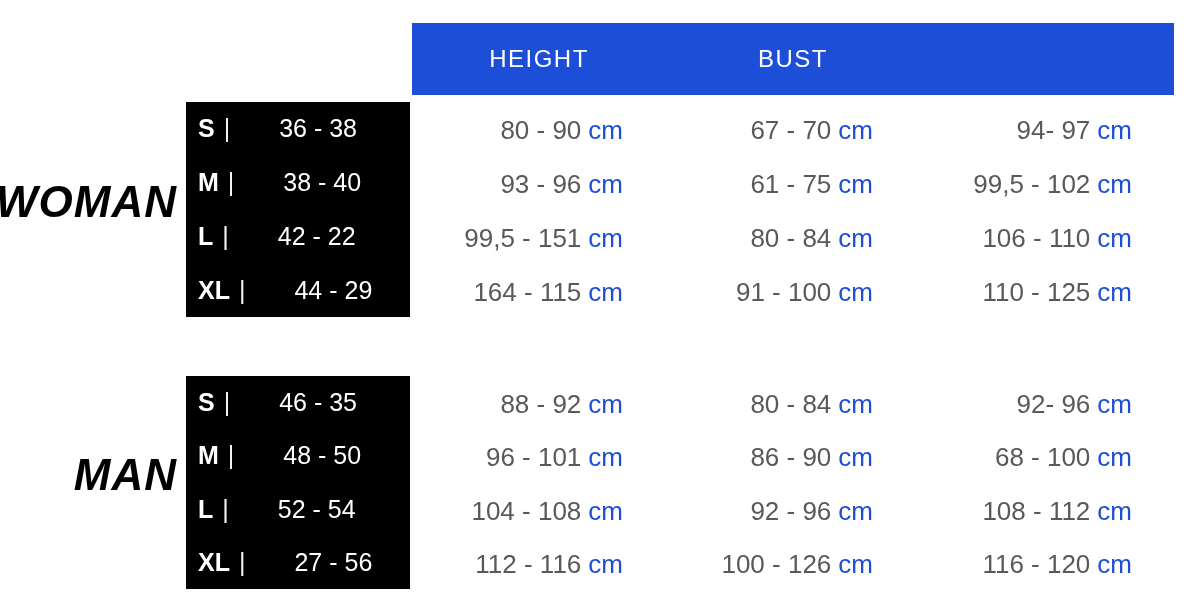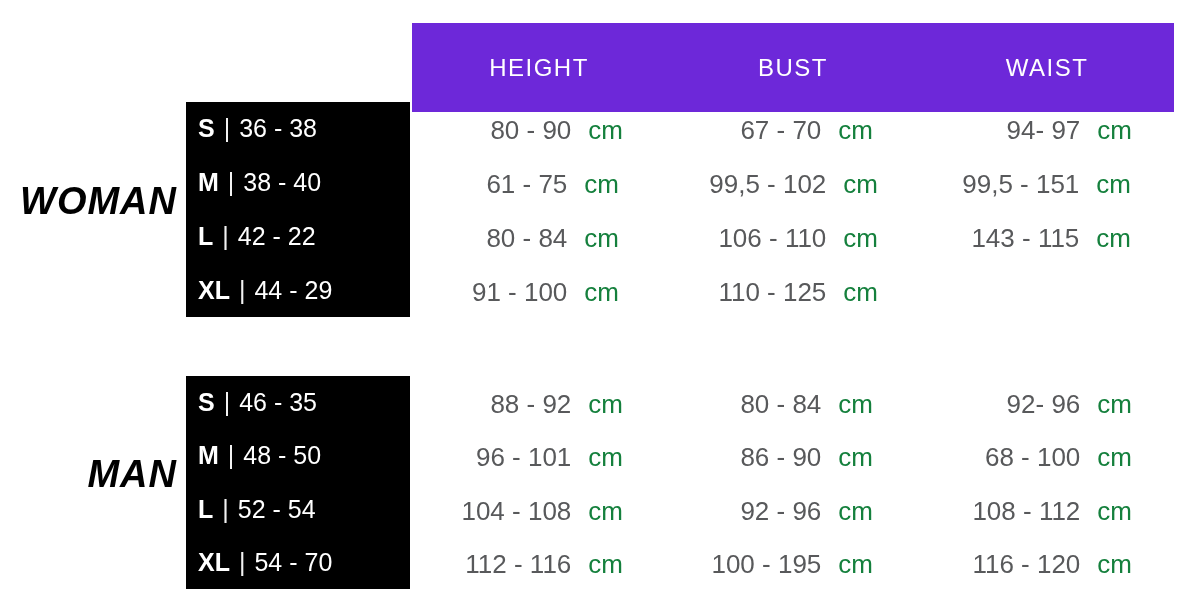--- a/index.html
+++ b/index.html
@@ -2,68 +2,67 @@
 <html><head>
 <meta charset="utf-8">
 <style>
   html,body{margin:0;padding:0;background:#ffffff;}
   .stage{
     position:relative;width:1200px;height:611px;background:#ffffff;
     font-family:"Liberation Sans",sans-serif;overflow:hidden;
   }
   
   .header-bar{
-    position:absolute;left:412px;top:23px;width:762px;height:89px;
-    background:#6d28d9;display:grid;grid-template-columns:repeat(3,254px);
+    position:absolute;left:412px;top:23px;width:762px;height:72px;
+    background:#1d4ed8;display:grid;grid-template-columns:repeat(3,254px);
     align-items:center;
   }
   .hcell{
     text-align:center;color:#ffffff;font-size:24px;font-weight:400;
     letter-spacing:1.5px;
   }
   
   .group{position:absolute;left:0;width:1200px;}
   .group-woman{top:102px;height:215px;}
   .group-man{top:376px;height:213px;}
   .group-label{
     position:absolute;left:0;top:0;height:100%;width:177px;
     display:flex;align-items:center;justify-content:flex-end;
-    font-size:38px;font-weight:bold;font-style:italic;letter-spacing:1px;
+    font-size:44px;font-weight:bold;font-style:italic;letter-spacing:1px;
     color:#000000;transform:translateY(-8px);white-space:nowrap;
   }
   .size-box{
     position:absolute;left:186px;top:0;width:224px;height:100%;
     background:#000000;display:grid;grid-template-rows:repeat(4,1fr);
     align-items:center;padding-left:12px;box-sizing:border-box;
   }
   .size-row{display:flex;align-items:center;color:#ffffff;font-size:25px;white-space:nowrap;}
   .size-letter{font-weight:bold;}
   .size-sep{font-weight:400;margin:0 9px;opacity:.95;}
-  .size-range{font-weight:400;}
+  .size-range{font-weight:400;margin-left:40px;}
   .data-grid{
     position:absolute;left:412px;top:2px;width:762px;height:100%;
     display:grid;grid-template-columns:repeat(3,254px);grid-template-rows:repeat(4,1fr);
     align-items:center;
   }
   .cell{justify-self:end;white-space:nowrap;font-size:26px;color:#58595b;}
   .cell.c1{padding-right:43px;}
   .cell.c2{padding-right:47px;}
   .cell.c3{padding-right:42px;}
   .val{font-weight:normal;}
-  .unit{font-weight:400;color:#15803d;margin-left:17px;}
+  .unit{font-weight:400;color:#1d4ed8;margin-left:7px;}
 </style>
 </head>
 <body>
 
 <div class="stage">
 
   <div class="header-bar">
     <div class="hcell">HEIGHT</div>
     <div class="hcell">BUST</div>
-    <div class="hcell">WAIST</div>
   </div>
 
   <section class="group group-woman">
     <div class="group-label">WOMAN</div>
 
     <div class="size-box">
       <div class="size-row">
         <span class="size-letter">S</span>
         <span class="size-sep">|</span>
         <span class="size-range">36 - 38</span>
@@ -83,28 +82,29 @@
         <span class="size-sep">|</span>
         <span class="size-range">44 - 29</span>
       </div>
     </div>
 
     <div class="data-grid">
       <div class="cell c1"><span class="val">80 - 90</span><span class="unit">cm</span></div>
       <div class="cell c2"><span class="val">67 - 70</span><span class="unit">cm</span></div>
       <div class="cell c3"><span class="val">94- 97</span><span class="unit">cm</span></div>
 
+      <div class="cell c1"><span class="val">93 - 96</span><span class="unit">cm</span></div>
       <div class="cell c2"><span class="val">61 - 75</span><span class="unit">cm</span></div>
       <div class="cell c3"><span class="val">99,5 - 102</span><span class="unit">cm</span></div>
 
       <div class="cell c1"><span class="val">99,5 - 151</span><span class="unit">cm</span></div>
       <div class="cell c2"><span class="val">80 - 84</span><span class="unit">cm</span></div>
       <div class="cell c3"><span class="val">106 - 110</span><span class="unit">cm</span></div>
 
-      <div class="cell c1"><span class="val">143 - 115</span><span class="unit">cm</span></div>
+      <div class="cell c1"><span class="val">164 - 115</span><span class="unit">cm</span></div>
       <div class="cell c2"><span class="val">91 - 100</span><span class="unit">cm</span></div>
       <div class="cell c3"><span class="val">110 - 125</span><span class="unit">cm</span></div>
     </div>
   </section>
 
   <section class="group group-man">
     <div class="group-label">MAN</div>
 
     <div class="size-box">
       <div class="size-row">
@@ -118,36 +118,36 @@
         <span class="size-range">48 - 50</span>
       </div>
       <div class="size-row">
         <span class="size-letter">L</span>
         <span class="size-sep">|</span>
         <span class="size-range">52 - 54</span>
       </div>
       <div class="size-row">
         <span class="size-letter">XL</span>
         <span class="size-sep">|</span>
-        <span class="size-range">54 - 70</span>
+        <span class="size-range">27 - 56</span>
       </div>
     </div>
 
     <div class="data-grid">
       <div class="cell c1"><span class="val">88 - 92</span><span class="unit">cm</span></div>
       <div class="cell c2"><span class="val">80 - 84</span><span class="unit">cm</span></div>
       <div class="cell c3"><span class="val">92- 96</span><span class="unit">cm</span></div>
 
       <div class="cell c1"><span class="val">96 - 101</span><span class="unit">cm</span></div>
       <div class="cell c2"><span class="val">86 - 90</span><span class="unit">cm</span></div>
       <div class="cell c3"><span class="val">68 - 100</span><span class="unit">cm</span></div>
 
       <div class="cell c1"><span class="val">104 - 108</span><span class="unit">cm</span></div>
       <div class="cell c2"><span class="val">92 - 96</span><span class="unit">cm</span></div>
       <div class="cell c3"><span class="val">108 - 112</span><span class="unit">cm</span></div>
 
       <div class="cell c1"><span class="val">112 - 116</span><span class="unit">cm</span></div>
-      <div class="cell c2"><span class="val">100 - 195</span><span class="unit">cm</span></div>
+      <div class="cell c2"><span class="val">100 - 126</span><span class="unit">cm</span></div>
       <div class="cell c3"><span class="val">116 - 120</span><span class="unit">cm</span></div>
     </div>
   </section>
 
 </div>
 
 </body></html>

